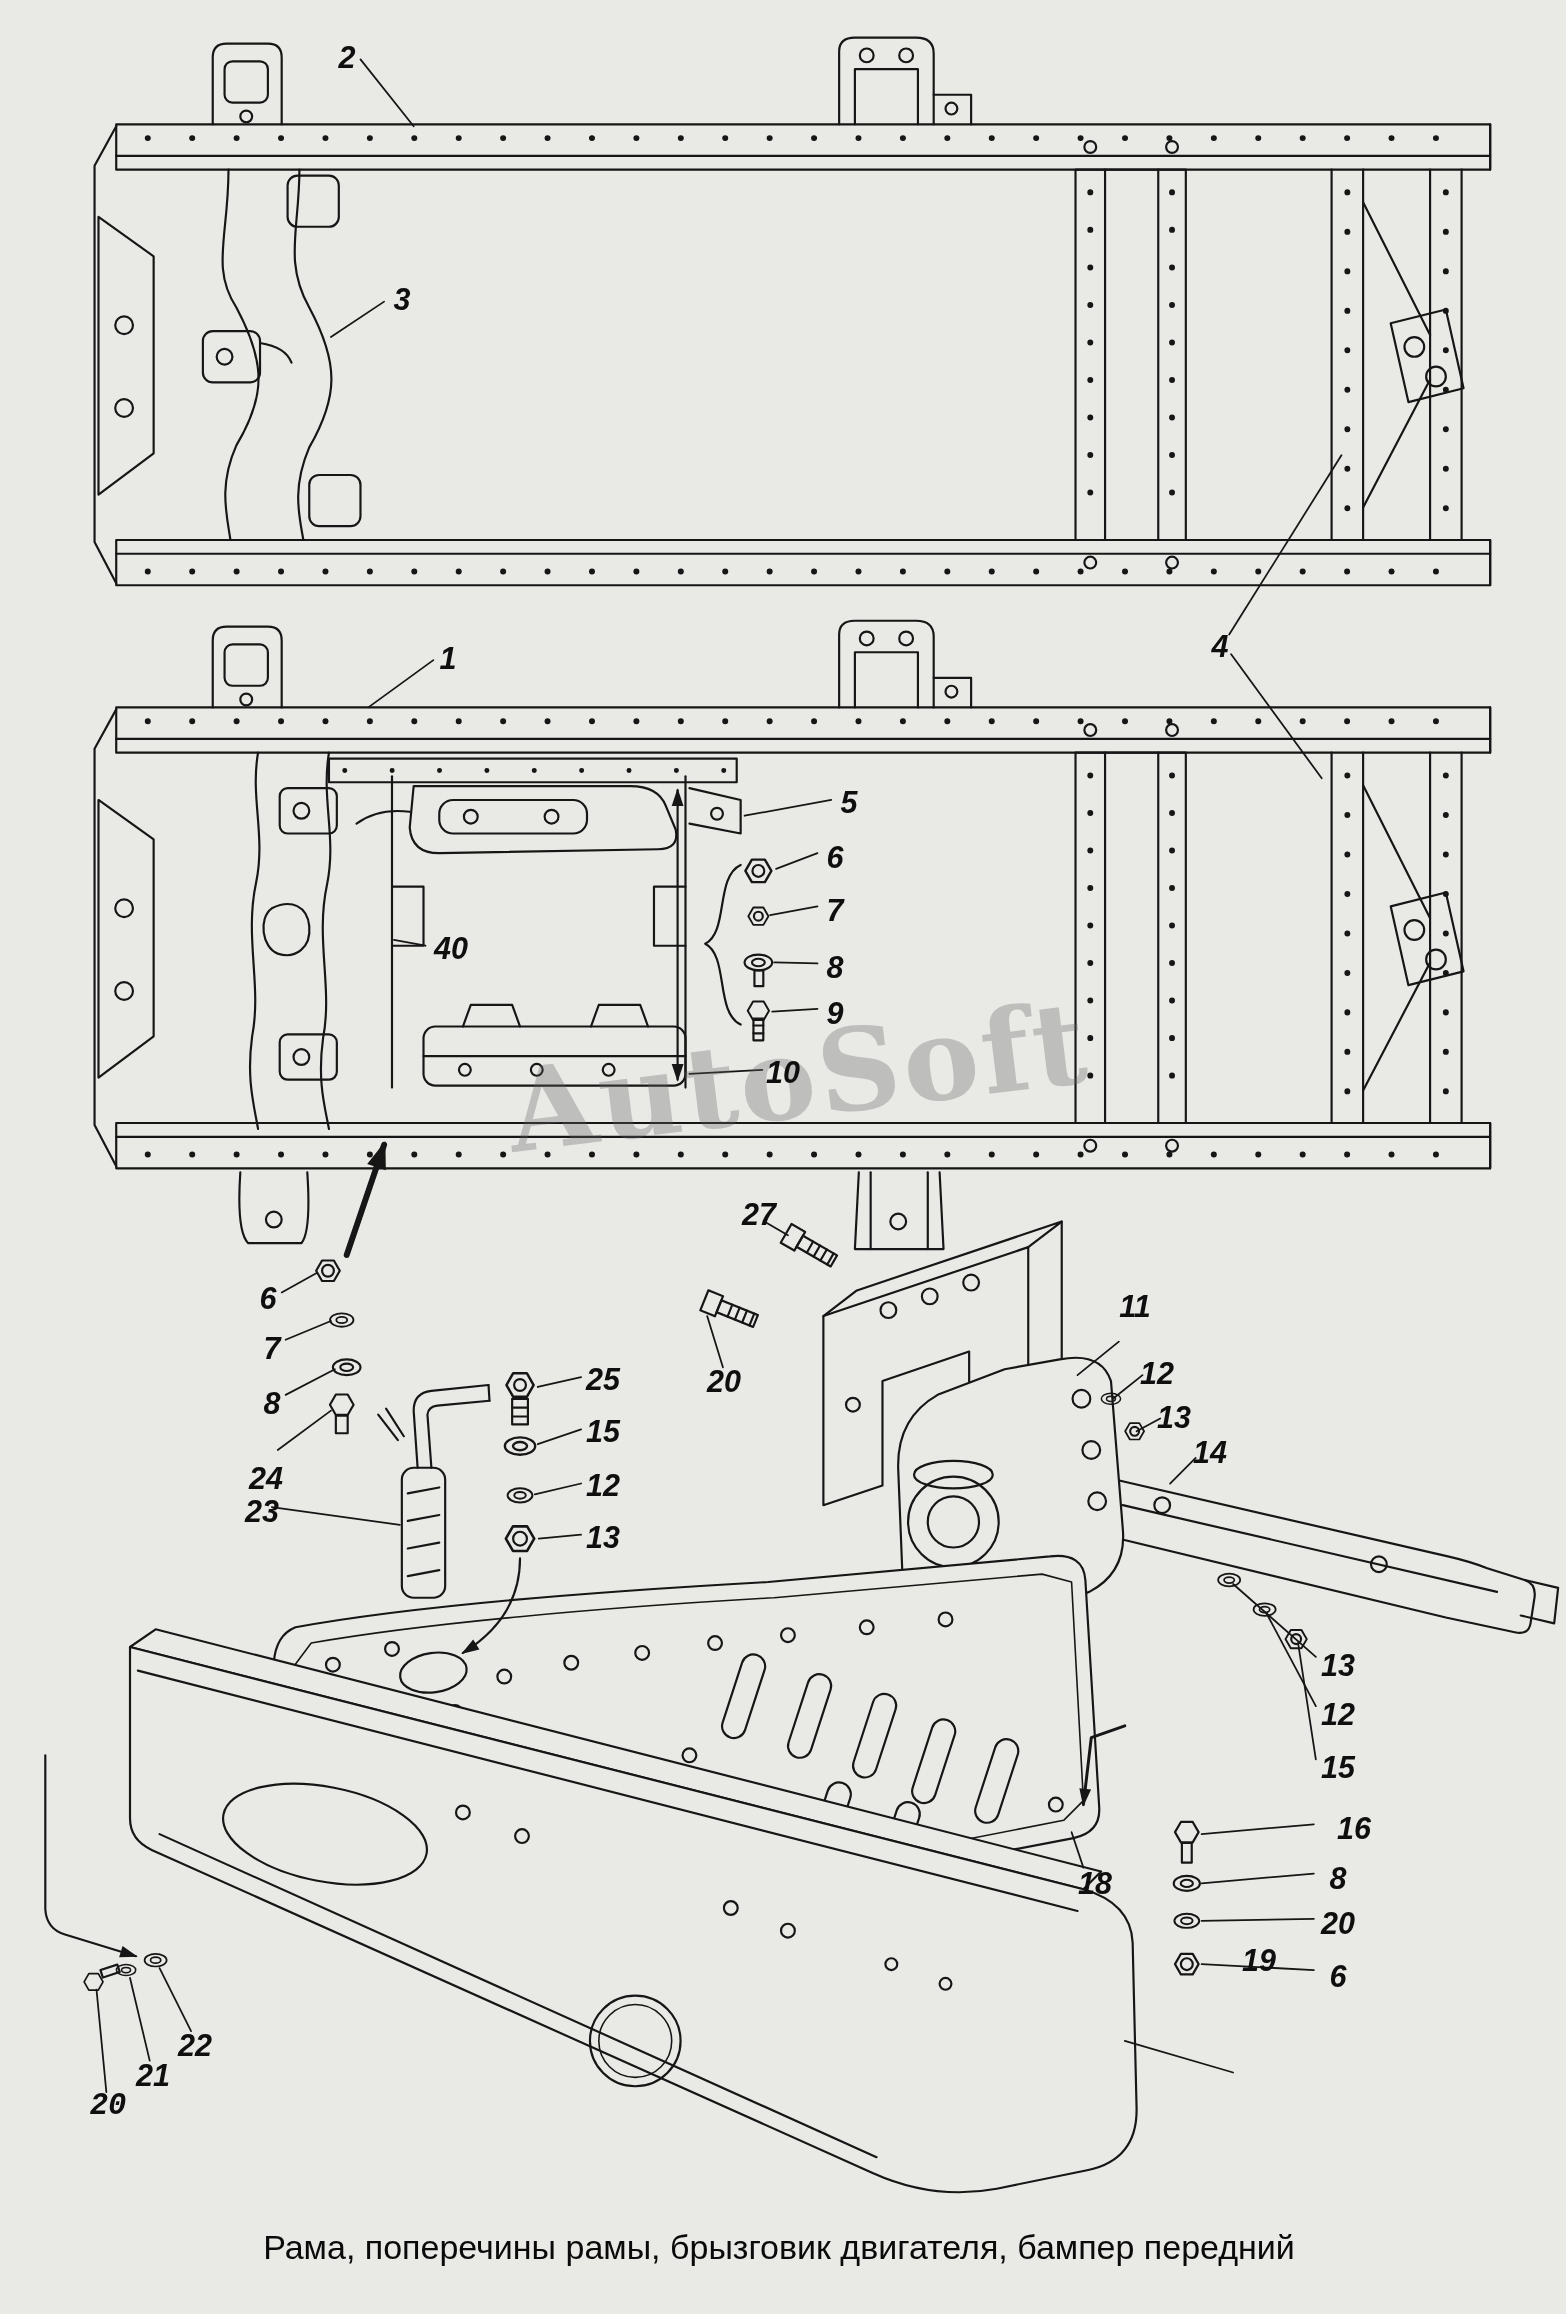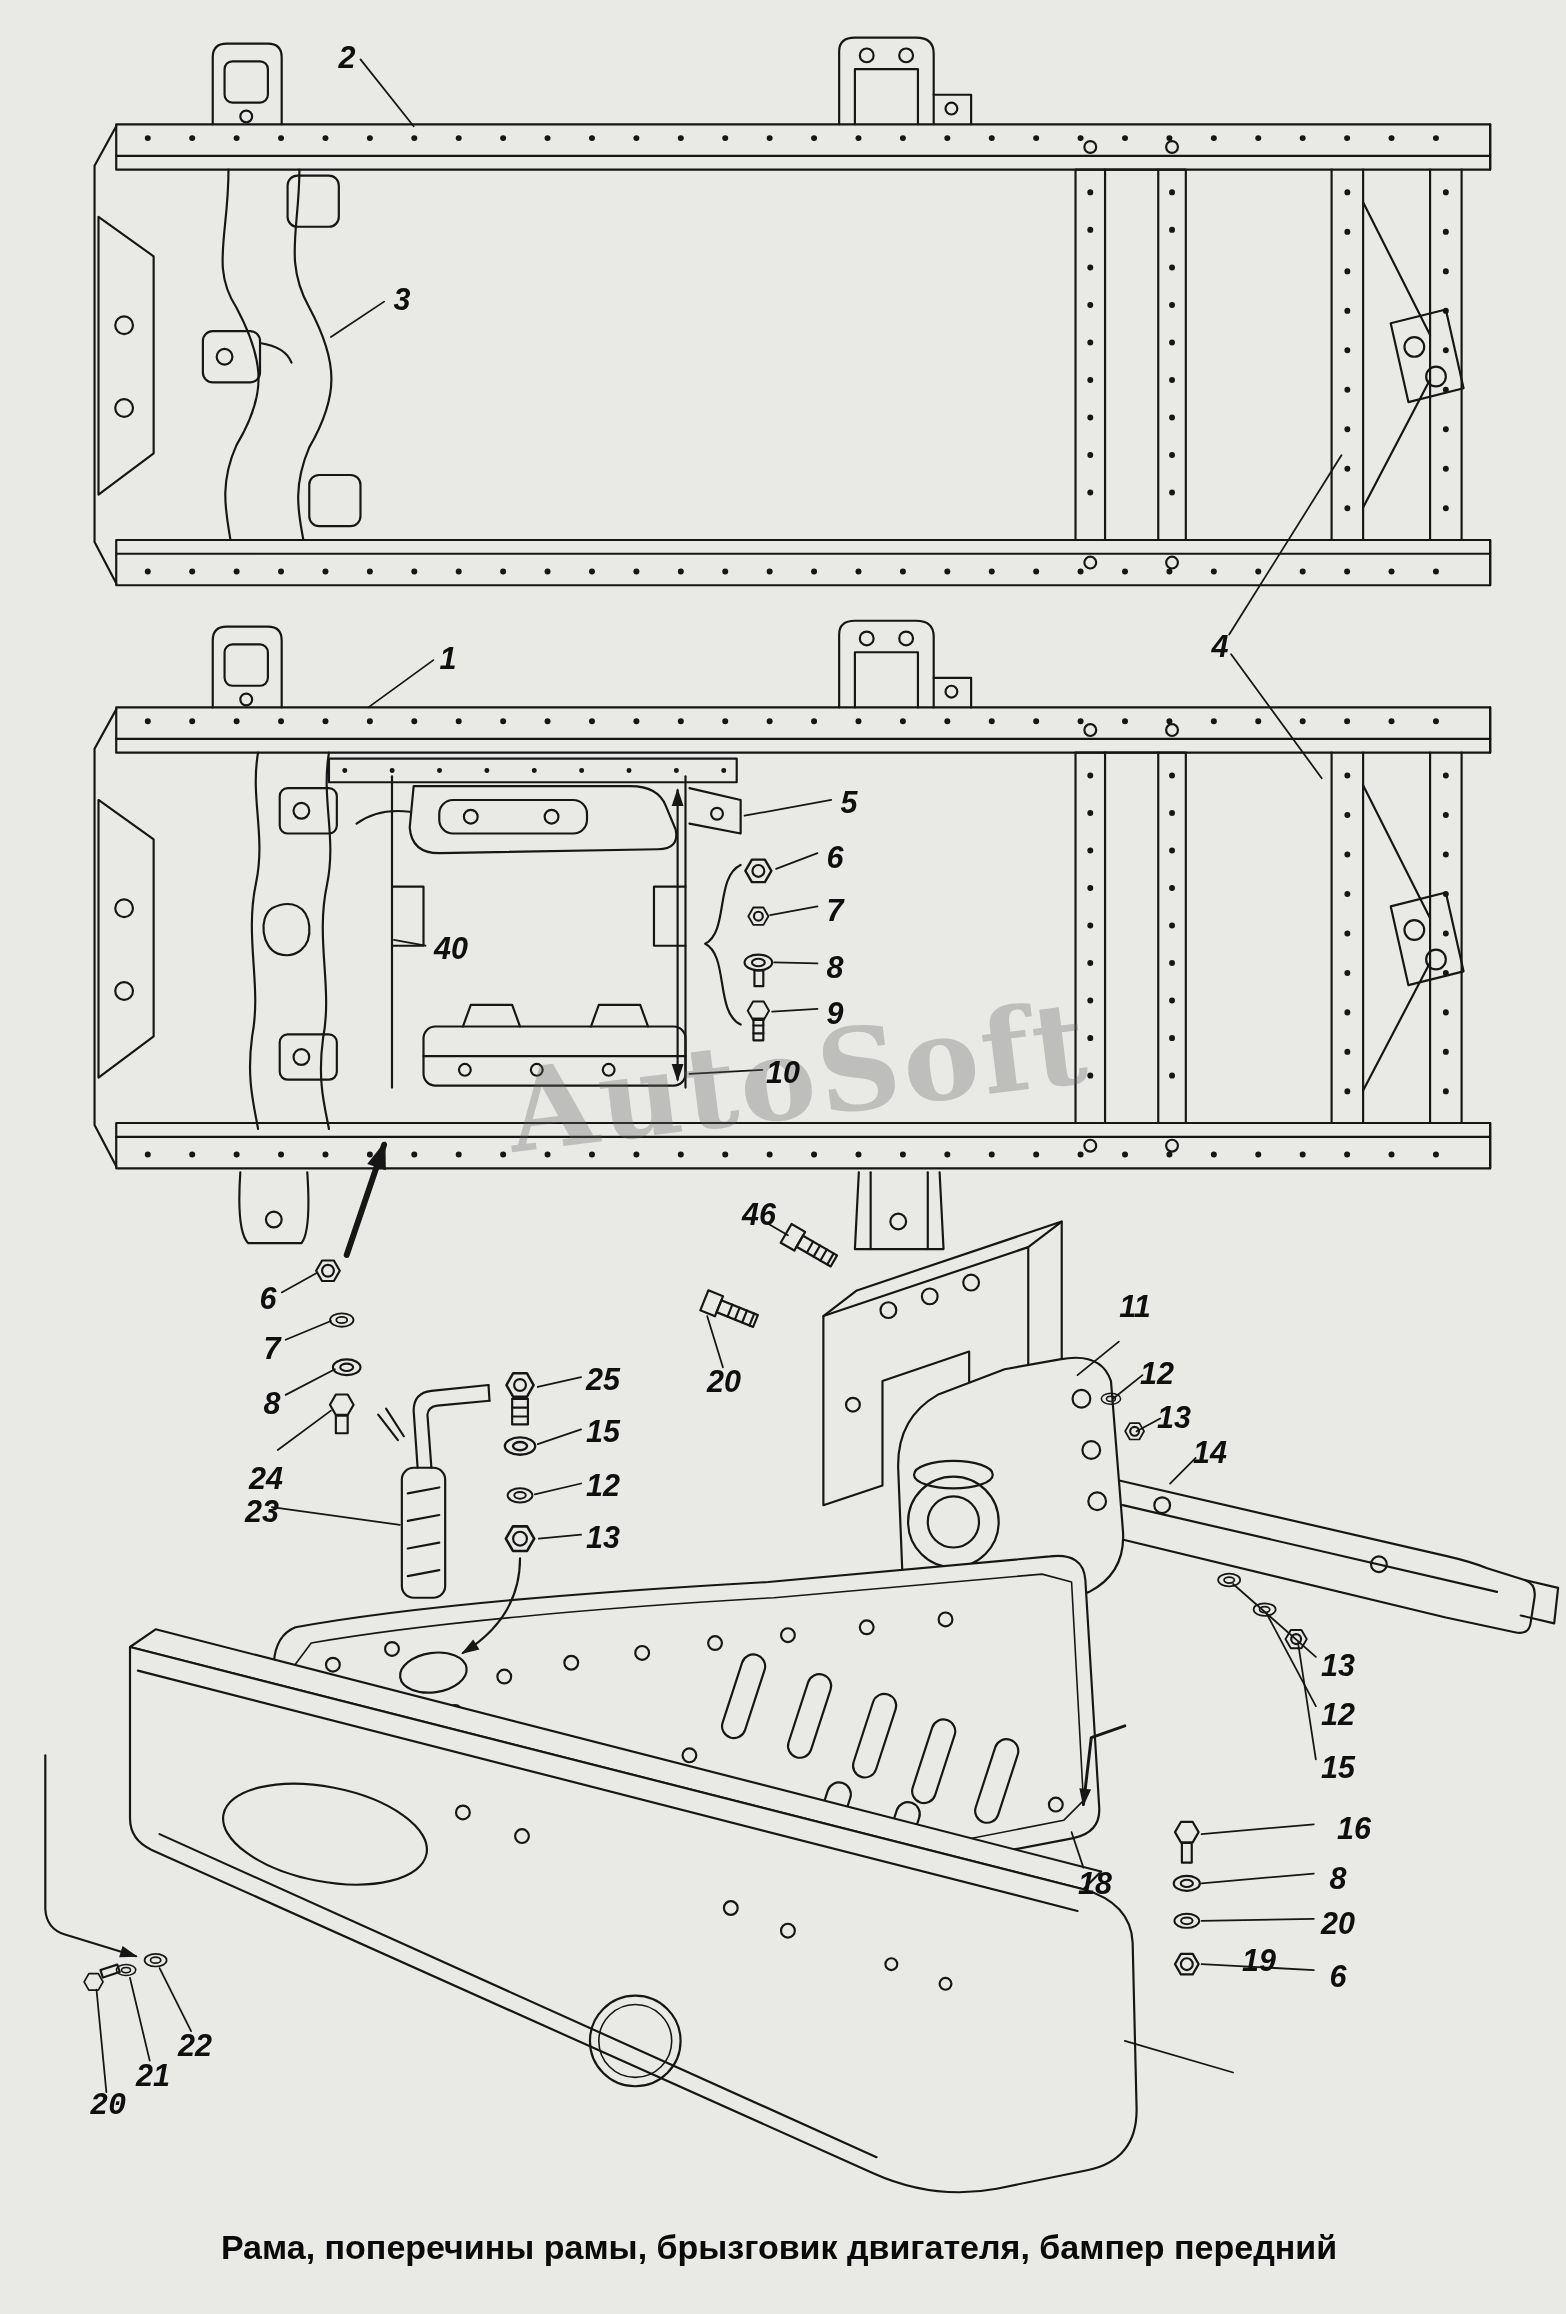--- a/index.html
+++ b/index.html
@@ -15,21 +15,21 @@
     pointer-events:none;
   }
   .callouts{position:absolute;left:0;top:0;width:100%;height:100%;}
   .callout{
     position:absolute;transform:translate(-50%,-50%);
     font-family:"Liberation Sans",sans-serif;font-style:italic;font-weight:bold;
     font-size:30.5px;color:#0f0f0f;white-space:nowrap;
   }
   .caption{
     position:absolute;left:0;right:8px;top:2228px;text-align:center;
-    font-weight:bold;font-size:34px;color:#0a0a0a;
+    font-weight:normal;font-size:34px;color:#0a0a0a;
   }
 </style>
 </head>
 <body>
 
 <div class="page">
 
 <svg width="1566" height="2315" viewBox="0 0 1590 2350">
   <defs>
     <marker id="arrS" markerUnits="userSpaceOnUse" markerWidth="22" markerHeight="22" refX="18" refY="11" orient="auto-start-reverse">
@@ -382,21 +382,21 @@
       <div class="callout" style="left: 402px; top: 299px;">3</div>
       <div class="callout" style="left: 448px; top: 658px;">1</div>
       <div class="callout" style="left: 1220px; top: 646px;">4</div>
       <div class="callout" style="left: 849px; top: 802px;">5</div>
       <div class="callout" style="left: 835px; top: 857px;">6</div>
       <div class="callout" style="left: 835px; top: 910px;">7</div>
       <div class="callout" style="left: 835px; top: 967px;">8</div>
       <div class="callout" style="left: 835px; top: 1013px;">9</div>
       <div class="callout" style="left: 783px; top: 1072px;">10</div>
       <div class="callout" style="left: 451px; top: 948px;">40</div>
-      <div class="callout" style="left: 759px; top: 1214px;">46</div>
+      <div class="callout" style="left: 759px; top: 1214px;">27</div>
       <div class="callout" style="left: 724px; top: 1381px;">20</div>
       <div class="callout" style="left: 268px; top: 1298px;">6</div>
       <div class="callout" style="left: 272px; top: 1348px;">7</div>
       <div class="callout" style="left: 272px; top: 1403px;">8</div>
       <div class="callout" style="left: 266px; top: 1462px; margin-top: 16px;">24</div>
       <div class="callout" style="left: 262px; top: 1511px;">23</div>
       <div class="callout" style="left: 603px; top: 1379px;">25</div>
       <div class="callout" style="left: 603px; top: 1431px;">15</div>
       <div class="callout" style="left: 603px; top: 1485px;">12</div>
       <div class="callout" style="left: 603px; top: 1537px;">13</div>

